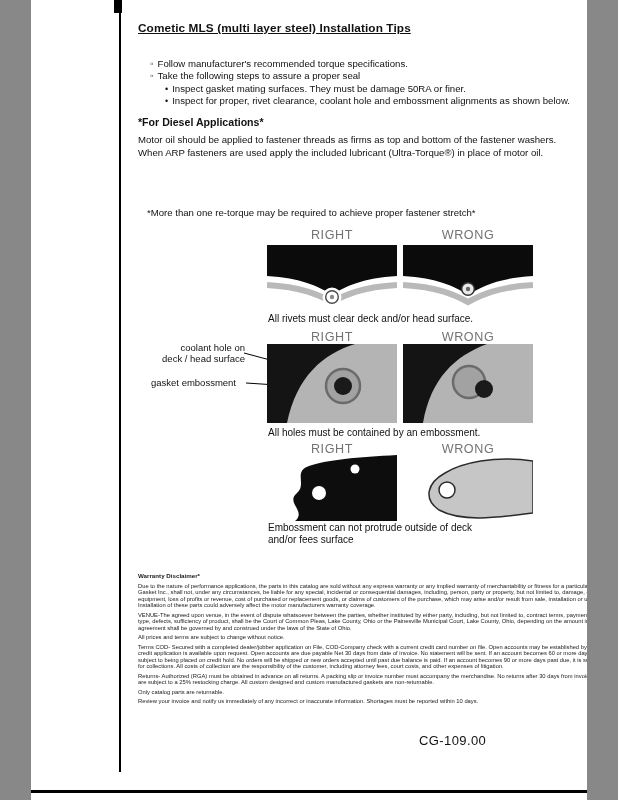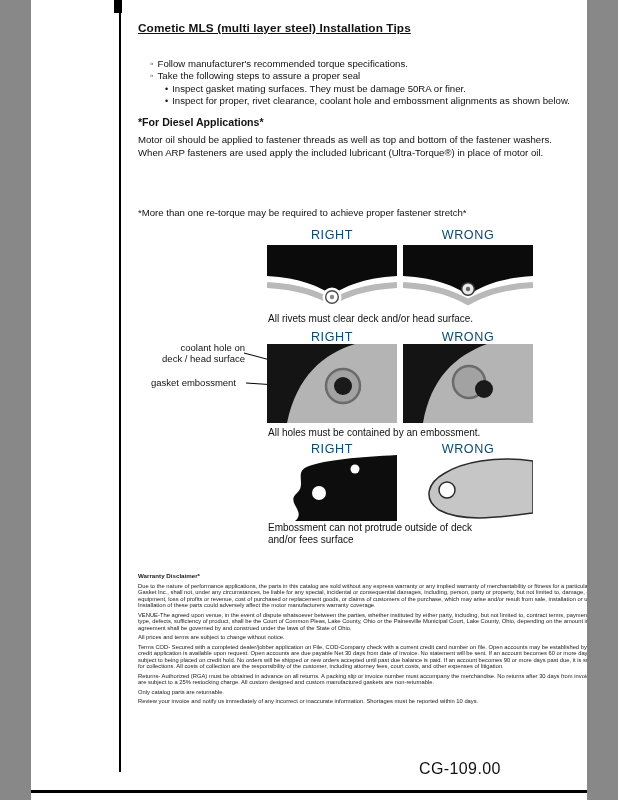--- a/index.html
+++ b/index.html
@@ -21,62 +21,62 @@
   .tips{position:absolute;left:103px;top:42px;margin:16px;padding:0;list-style:none;font-size:9.6px;}
   .tips li{line-height:12.3px;white-space:nowrap;}
   .tips li.b-open::before{content:"◦";margin-right:4px;font-size:10px;}
   .tips li.b-fill{padding-left:15px;}
   .tips li.b-fill::before{content:"•";margin-right:4px;font-size:9px;}
   
   .diesel-heading{position:absolute;left:107px;top:116px;font-size:10.6px;font-weight:bold;}
   .para{position:absolute;left:107px;margin:0;font-size:9.6px;line-height:12.6px;}
   .p1{top:134px;width:420px;}
   .p2{top:166px;width:408px;}
-  .note{position:absolute;left:107px;top:207px;font-size:9.6px;}
+  .note{position:absolute;left:116px;top:207px;font-size:9.6px;}
   
-  .hdr{position:absolute;width:130px;text-align:center;font-size:12.6px;letter-spacing:.6px;color:#0c4a6e;}
+  .hdr{position:absolute;width:130px;text-align:center;font-size:12.6px;letter-spacing:.6px;color:#737373;}
   .col-l{left:236px;} .col-r{left:372px;}
   .r1h{top:228px;} .r2h{top:330px;} .r3h{top:442px;}
   .panel{position:absolute;width:130px;}
   .r1p{top:245px;height:64px;} .r2p{top:344px;height:79px;} .r3p{top:455px;height:66px;}
   .panel svg{display:block;}
   .caption{position:absolute;left:237px;font-size:10px;line-height:12px;}
   .cap1{top:313px;} .cap2{top:427px;} .cap3{top:522px;width:205px;}
   
   .ptr-label{position:absolute;font-size:9.5px;line-height:11px;}
   .lbl-coolant{left:126px;top:342px;width:88px;text-align:right;}
   .lbl-emboss{left:120px;top:377px;width:95px;}
   .ptr-lines{position:absolute;left:205px;top:345px;}
   
   .warranty{position:absolute;left:107px;top:573px;width:505px;font-size:5.8px;line-height:6.5px;color:#1a1a1a;}
   .w-head{font-weight:bold;font-size:6.2px;margin-bottom:3px;}
   .w-para{margin:0 0 3px 0;}
   
-  .footer{position:absolute;left:388px;top:760px;font-size:16px;letter-spacing:.4px;color:#111;}
+  .footer{position:absolute;left:388px;top:733px;font-size:13px;letter-spacing:.4px;color:#111;}
 </style>
 </head>
 <body>
 
 <div class="page">
 
   <div class="mark-topleft"></div>
   <div class="rule-left"></div>
   <div class="rule-bottom"></div>
 
   <h1 class="title">Cometic MLS (multi layer steel) Installation Tips</h1>
 
   <ul class="tips">
     <li class="b-open">Follow manufacturer's recommended torque specifications.</li>
     <li class="b-open">Take the following steps to assure a proper seal</li>
     <li class="b-fill">Inspect gasket mating surfaces.  They must be damage 50RA or finer.</li>
     <li class="b-fill">Inspect for proper, rivet clearance, coolant hole and embossment alignments as shown below.</li>
   </ul>
 
   <div class="diesel-heading">*For Diesel Applications*</div>
-  <p class="para p1">Motor oil should be applied to fastener threads as well as top and bottom of the fastener washers. When ARP fasteners are used apply the included lubricant (Ultra-Torque®) in place of motor oil.</p>
+  <p class="para p1">Motor oil should be applied to fastener threads as firms as top and bottom of the fastener washers. When ARP fasteners are used apply the included lubricant (Ultra-Torque®) in place of motor oil.</p>
   <div class="note">*More than one re-torque may be required to achieve proper fastener stretch*</div>
 
   <div class="hdr col-l r1h">RIGHT</div>
   <div class="hdr col-r r1h">WRONG</div>
 
   <div class="panel col-l r1p">
     <svg width="130" height="64" viewBox="0 0 130 64">
       <path d="M0,40 C35,42 52,50 65,57 C78,50 95,42 130,40" fill="none" stroke="#b9b9b9" stroke-width="6"></path>
       <path d="M0,0 H130 V31 C96,33 79,41 65,50 C51,41 34,33 0,31 Z" fill="#0b0b0b"></path>
       <circle cx="65" cy="52" r="9.5" fill="#ffffff"></circle>

